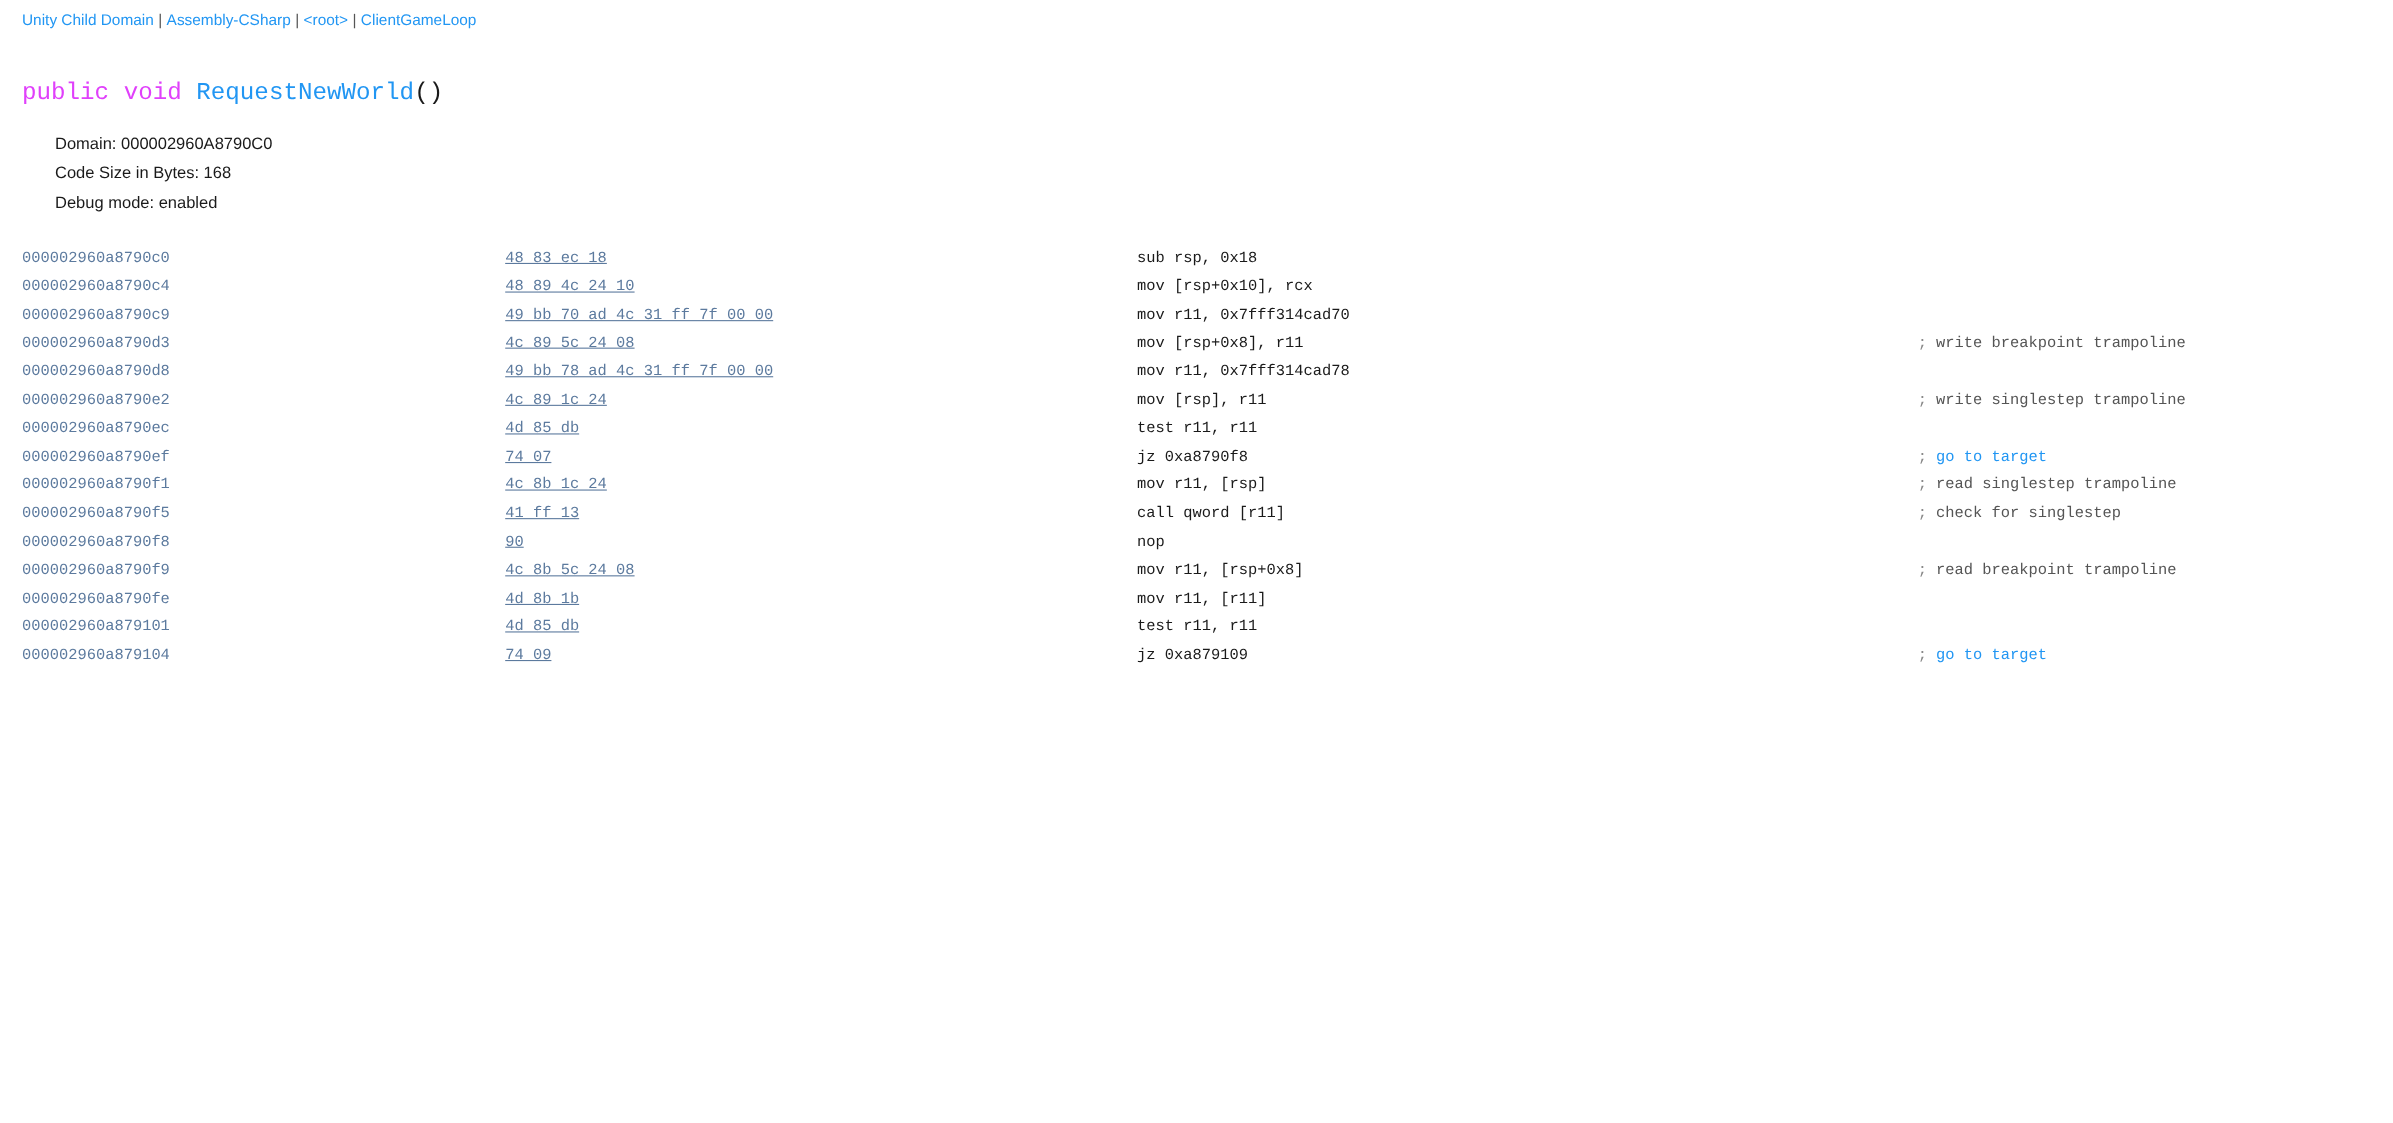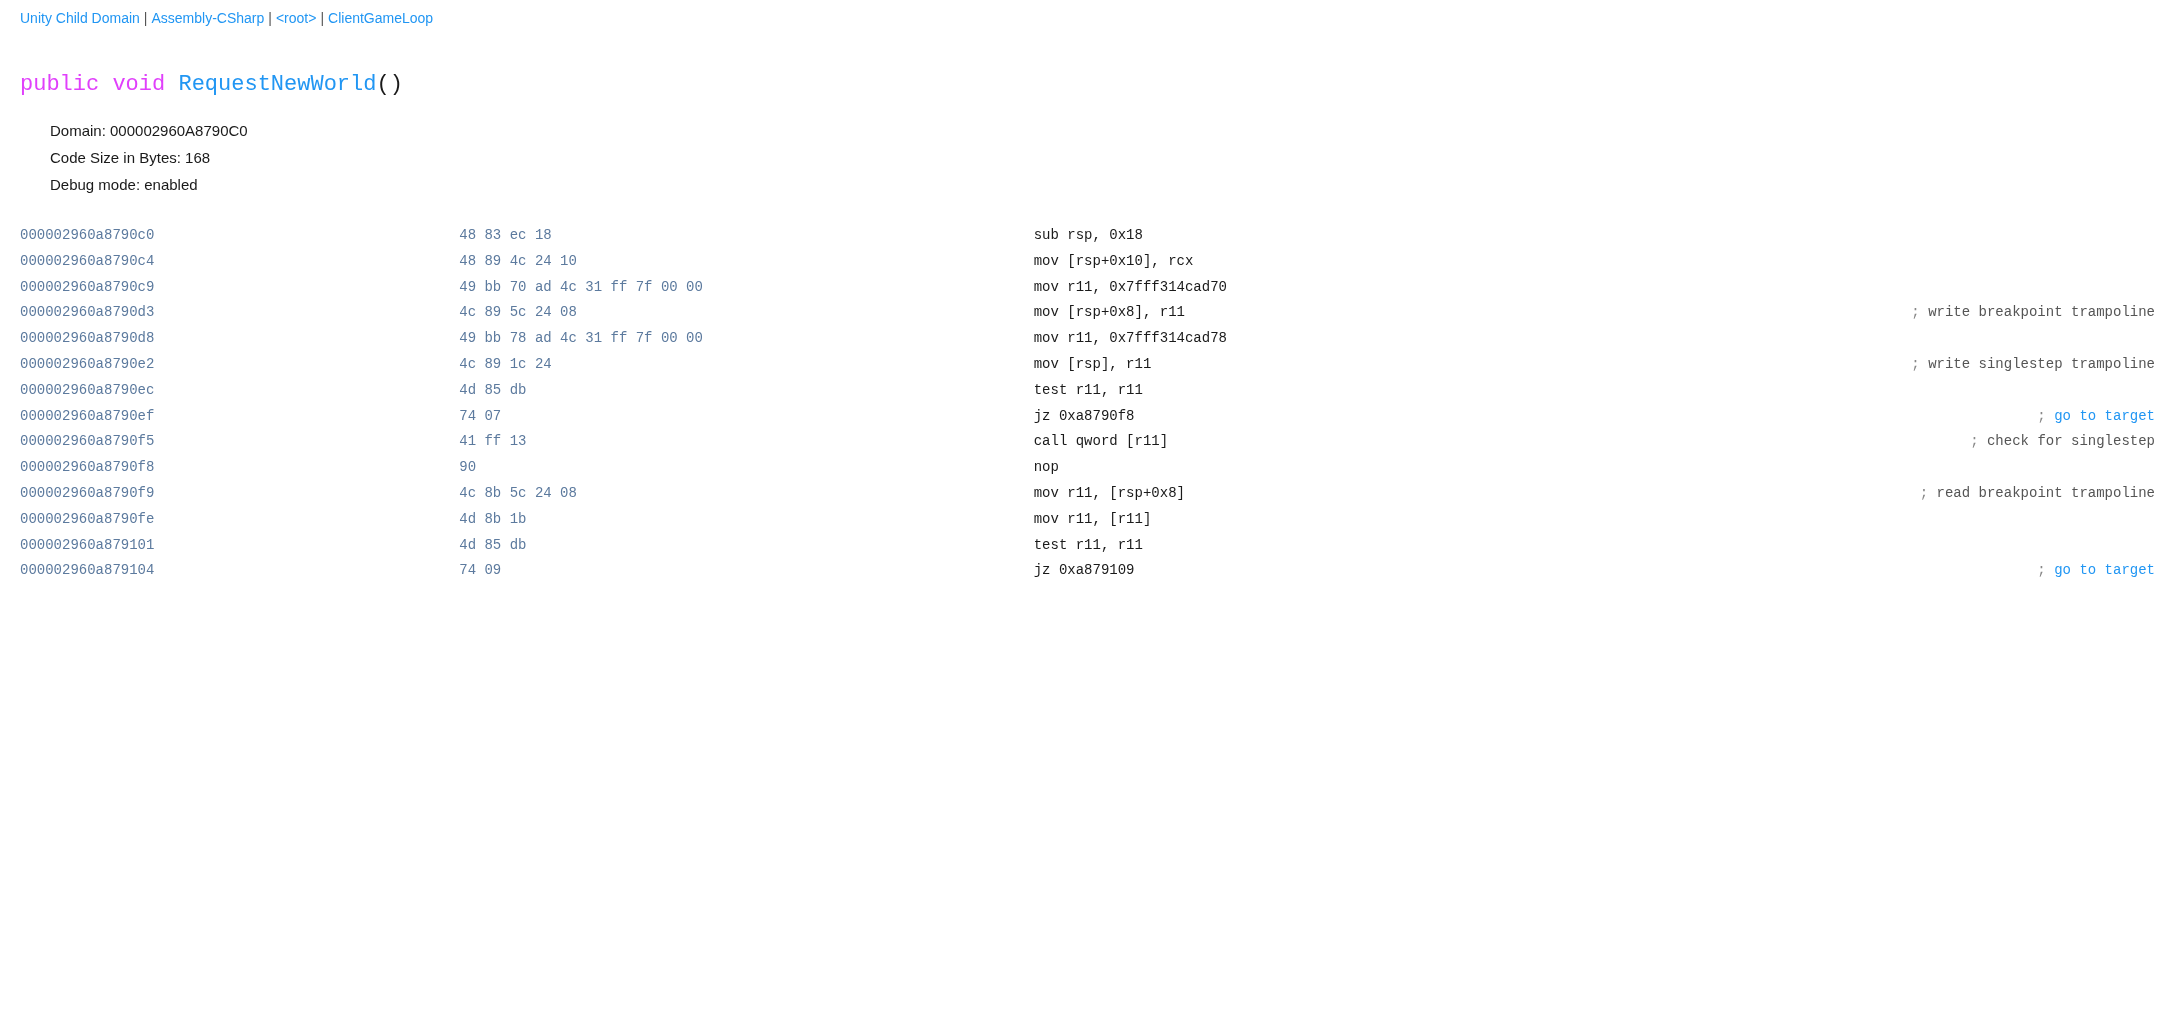--- a/index.html
+++ b/index.html
@@ -82,31 +82,31 @@
     .col-addr {
       color: #5c7a9e;
       min-width: 260px;
       padding-right: 10px;
     }
 
     .col-bytes {
       color: #5c7a9e;
       min-width: 340px;
       padding-right: 20px;
+      text-decoration: underline;
     }
 
     .col-instr {
       color: #1a1a1a;
       min-width: 420px;
       padding-right: 20px;
     }
 
     .col-comment {
       color: #1a1a1a;
-      text-align: right;
     }
 
     .comment-semi {
       color: #888;
     }
 
     .comment-link {
       color: #2196F3;
     }
 
@@ -194,20 +194,26 @@
         <td class="col-instr">test r11, r11</td>
         <td class="col-comment"></td>
       </tr>
       <tr>
         <td class="col-addr">000002960a8790ef</td>
         <td class="col-bytes">74 07</td>
         <td class="col-instr">jz 0xa8790f8</td>
         <td class="col-comment"><span class="comment-semi">; </span><span class="comment-link">go to target</span></td>
       </tr>
       <tr>
+        <td class="col-addr">000002960a8790f1</td>
+        <td class="col-bytes">4c 8b 1c 24</td>
+        <td class="col-instr">mov r11, [rsp]</td>
+        <td class="col-comment"><span class="comment-semi">; </span><span class="comment-text">read singlestep trampoline</span></td>
+      </tr>
+      <tr>
         <td class="col-addr">000002960a8790f5</td>
         <td class="col-bytes">41 ff 13</td>
         <td class="col-instr">call qword [r11]</td>
         <td class="col-comment"><span class="comment-semi">; </span><span class="comment-text">check for singlestep</span></td>
       </tr>
       <tr>
         <td class="col-addr">000002960a8790f8</td>
         <td class="col-bytes">90</td>
         <td class="col-instr">nop</td>
         <td class="col-comment"></td>

